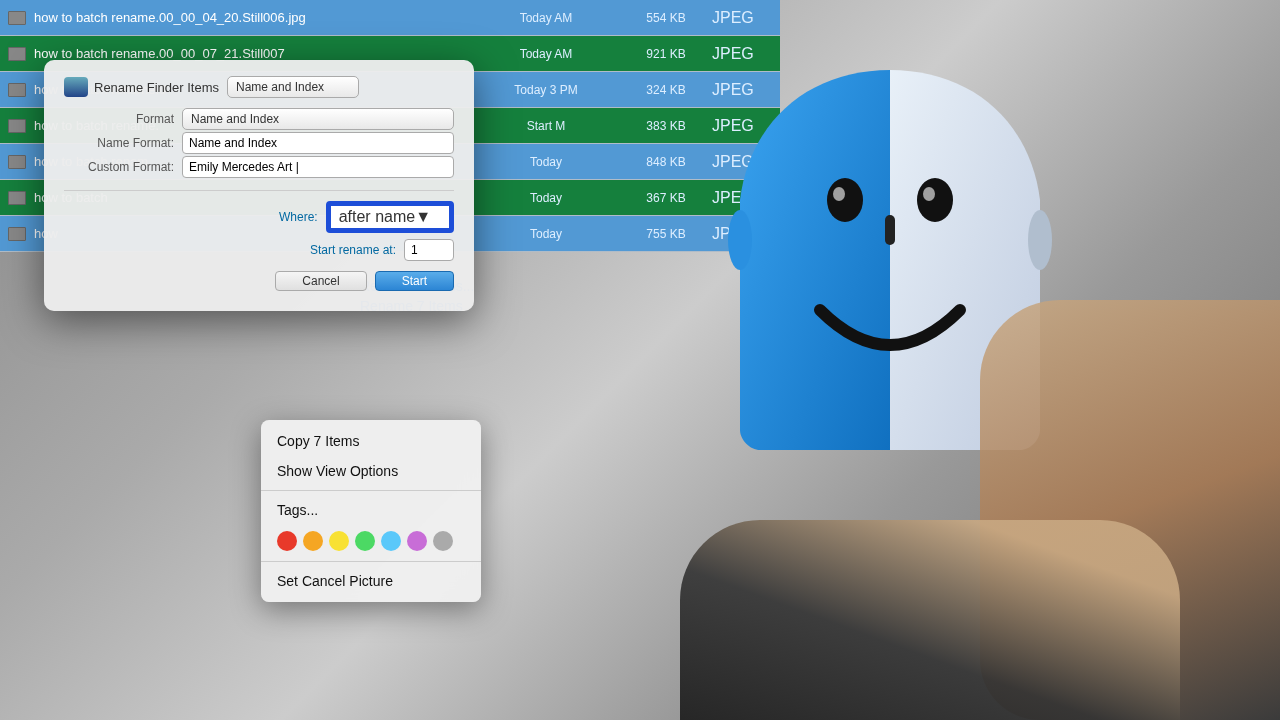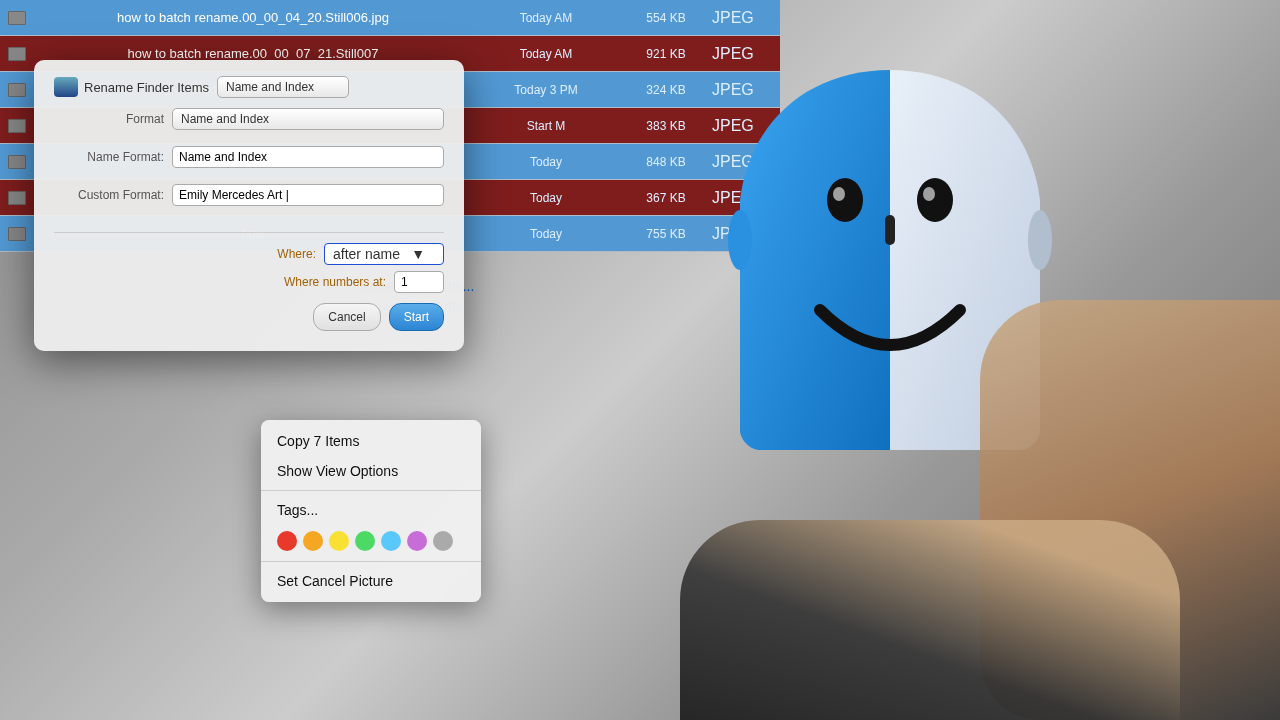--- a/index.html
+++ b/index.html
@@ -68,41 +68,40 @@
       background: rgba(200, 215, 235, 0.95);
       z-index: 1;
     }
 
     .finder-row {
       display: flex;
       align-items: center;
       height: 36px;
       border-bottom: 1px solid #b0bcc8;
       padding: 0 8px;
-      background: #7f1d1d;
+      background: #15803d;
     }
     .finder-row:nth-child(odd) {
       background: #5299d4;
     }
     .finder-row-icon {
       width: 18px;
       height: 14px;
       background: #888;
       border: 1px solid #666;
       margin-right: 8px;
       border-radius: 1px;
       flex-shrink: 0;
     }
     .finder-row-name {
       flex: 1;
       font-size: 13px;
       color: #fff;
       white-space: nowrap;
       overflow: hidden;
-      text-align: center;
     }
     .finder-row-date {
       width: 160px;
       font-size: 12px;
       color: #ddeeff;
       text-align: center;
       padding-right: 12px;
     }
     .finder-row-size {
       width: 80px;
@@ -150,21 +149,21 @@
     .tag-dot {
       width: 20px;
       height: 20px;
       border-radius: 50%;
       flex-shrink: 0;
     }
 
     
     .rename-dialog {
       position: absolute;
-      left: 34px;
+      left: 44px;
       top: 60px;
       width: 430px;
       background: rgba(236, 236, 236, 0.97);
       border-radius: 10px;
       box-shadow: 0 10px 40px rgba(0,0,0,0.5);
       z-index: 20;
       padding: 16px 20px 20px;
     }
 
     .rename-finder-header {
@@ -188,21 +187,21 @@
       padding: 3px 20px 3px 8px;
       font-size: 12px;
       color: #333;
       cursor: pointer;
       position: relative;
     }
 
     .field-row {
       display: flex;
       align-items: center;
-      margin-bottom: 16px;
+      margin-bottom: 2px;
       gap: 8px;
     }
 
     .field-label {
       font-size: 12px;
       color: #555;
       width: 110px;
       text-align: right;
     }
 
@@ -233,45 +232,45 @@
     
     .where-row {
       display: flex;
       align-items: center;
       justify-content: flex-end;
       gap: 8px;
       margin-bottom: 6px;
     }
     .where-label {
       font-size: 12px;
-      color: #a16207;
+      color: #0369a1;
     }
     .where-value {
-      font-size: 14px;
+      font-size: 16px;
       color: #333;
       background: #fff;
-      border: 1px solid #1d4ed8;
+      border: 5px solid #1d4ed8;
       border-radius: 4px;
       padding: 2px 18px 2px 8px;
       min-width: 120px;
     }
 
     .start-row {
       display: flex;
       align-items: center;
       justify-content: flex-end;
       gap: 8px;
       margin-bottom: 10px;
     }
 
     .btn {
-      height: 28px;
-      border-radius: 12px;
+      height: 20px;
+      border-radius: 4px;
       border: 1px solid #aaa;
-      padding: 0 14px;
+      padding: 0 26px;
       font-size: 12px;
       cursor: pointer;
       background: linear-gradient(to bottom, #f5f5f5, #e0e0e0);
       color: #333;
     }
     .btn-blue {
       background: linear-gradient(to bottom, #5aadea, #2c85d4);
       color: #fff;
       border-color: #1a6ab0;
     }
@@ -430,21 +429,21 @@
 
   <div class="where-row">
     <span class="where-label">Where:</span>
     <div class="where-value">
       <span>after name</span>
       <span style="float:right;">▼</span>
     </div>
   </div>
 
   <div class="start-row">
-    <span class="where-label">Where numbers at:</span>
+    <span class="where-label">Start rename at:</span>
     <input class="text-input" style="width: 50px; flex: 0 0 auto;" type="text" value="1">
   </div>
 
   <div class="dialog-buttons">
     <button class="btn">Cancel</button>
     <button class="btn btn-blue">Start</button>
   </div>
 </div>
 
 <div class="rename-items">

